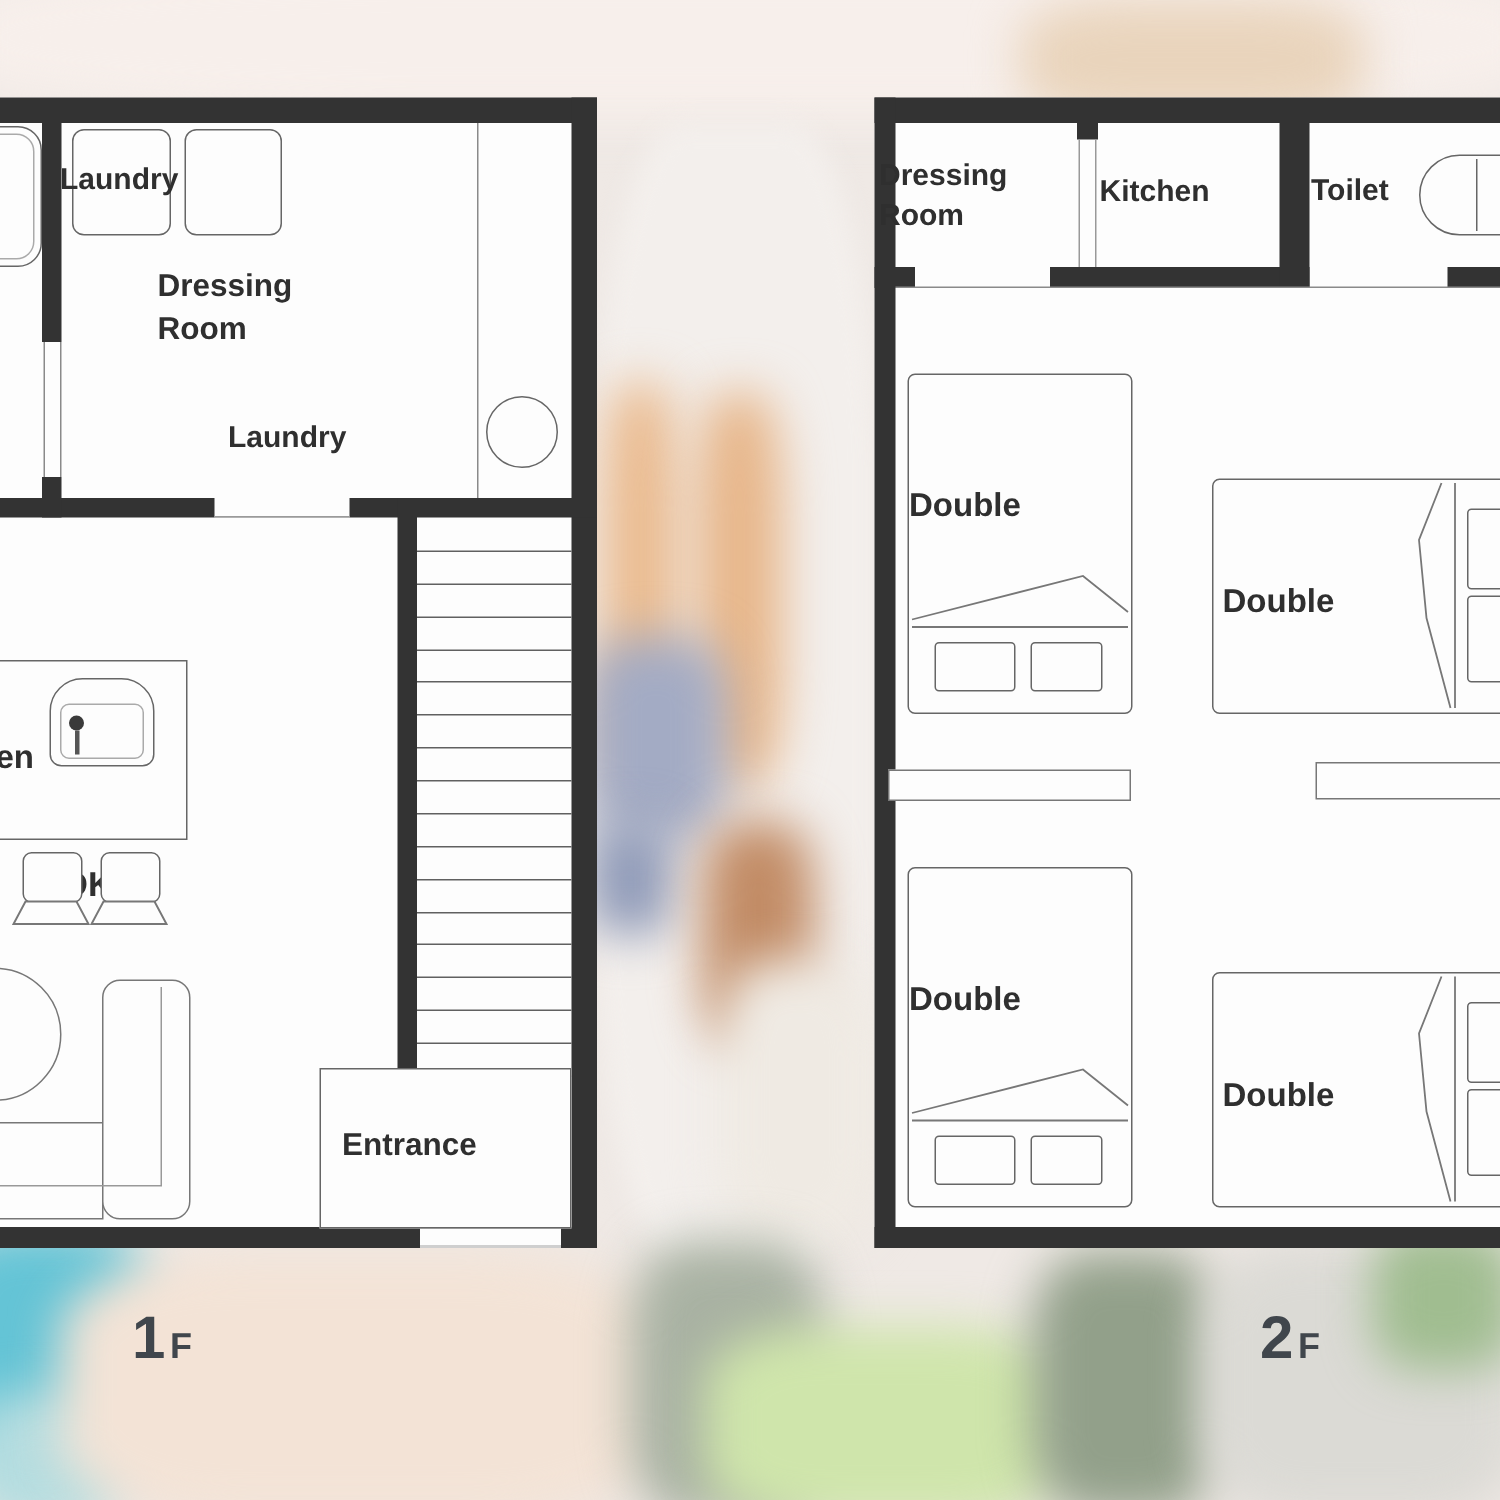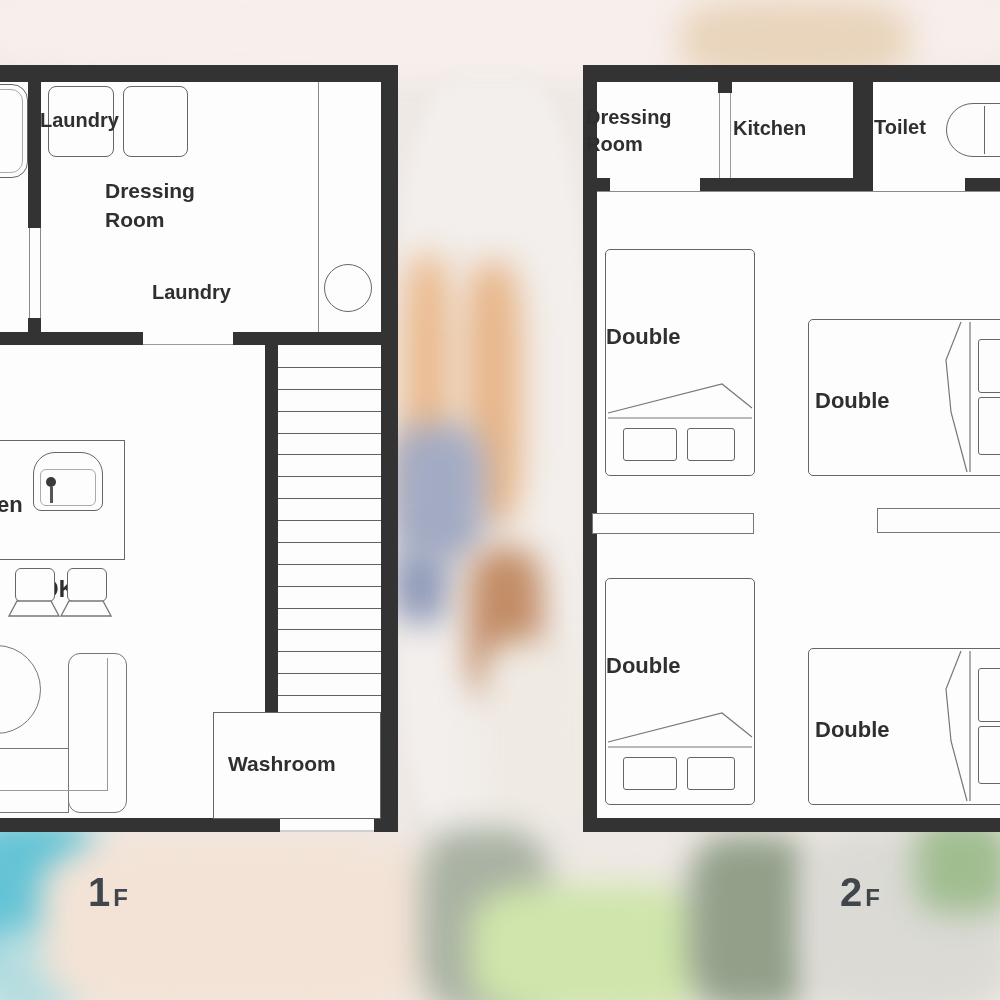--- a/index.html
+++ b/index.html
@@ -207,21 +207,21 @@
         <div class="tread" style="top: 64.7059%;"></div>
         <div class="tread" style="top: 70.5882%;"></div>
         <div class="tread" style="top: 76.4706%;"></div>
         <div class="tread" style="top: 82.3529%;"></div>
         <div class="tread" style="top: 88.2353%;"></div>
         <div class="tread" style="top: 94.1176%;"></div>
         <div class="tread" style="top: 100%;"></div>
       </div>
 
     <div class="a box entr"></div>
-    <div class="a lbl entr-lbl">Washroom</div>
+    <div class="a lbl entr-lbl">Entrance</div>
   </div>
 
   <div>
     <div class="a planbg p2bg"></div>
 
     <div class="a wall w2a"></div>
     <div class="a wall w2b"></div>
     <div class="a wall w2c"></div>
     <div class="a wall w2d"></div>
     <div class="a wall w2e"></div>

